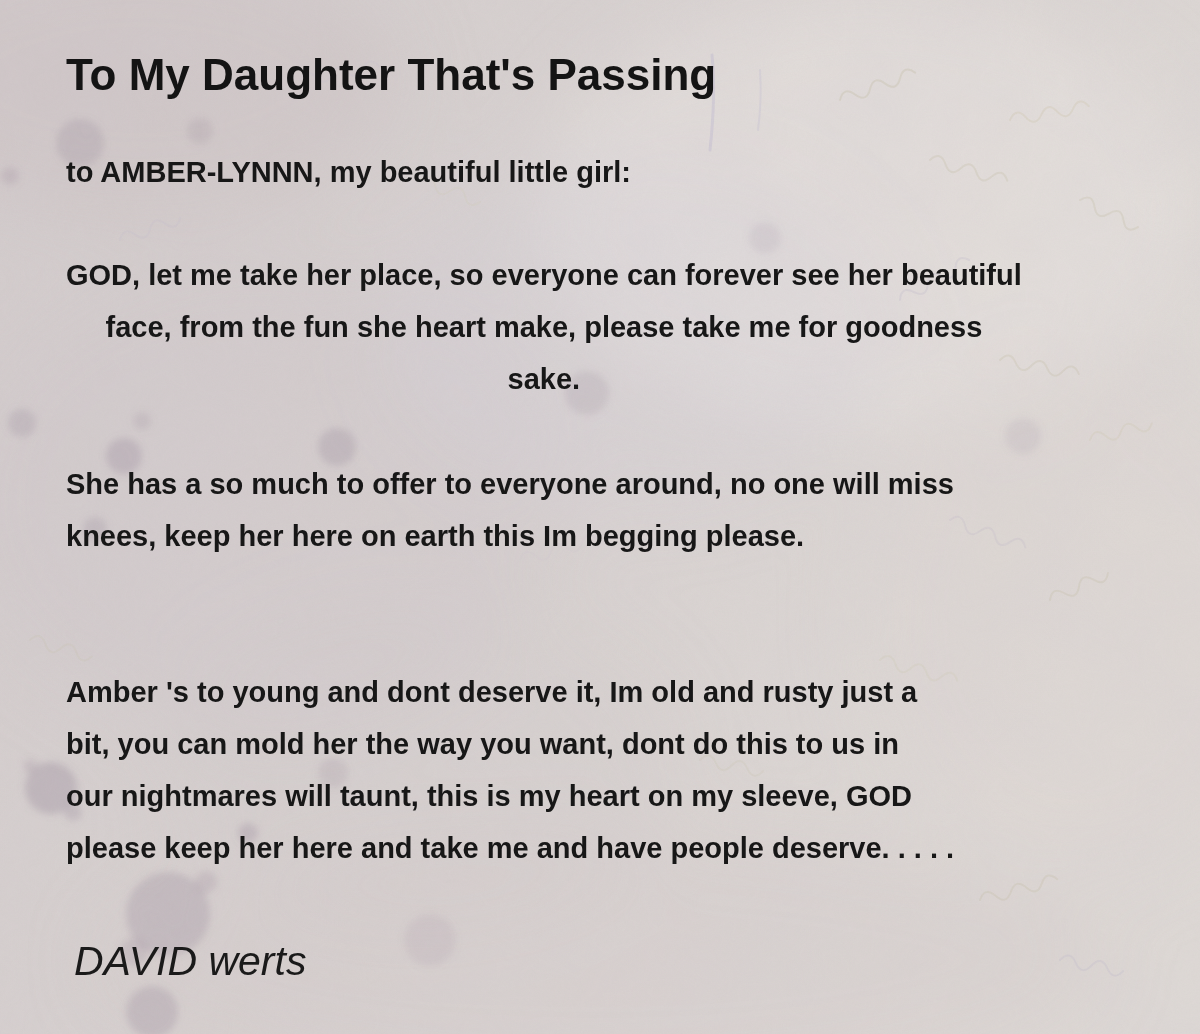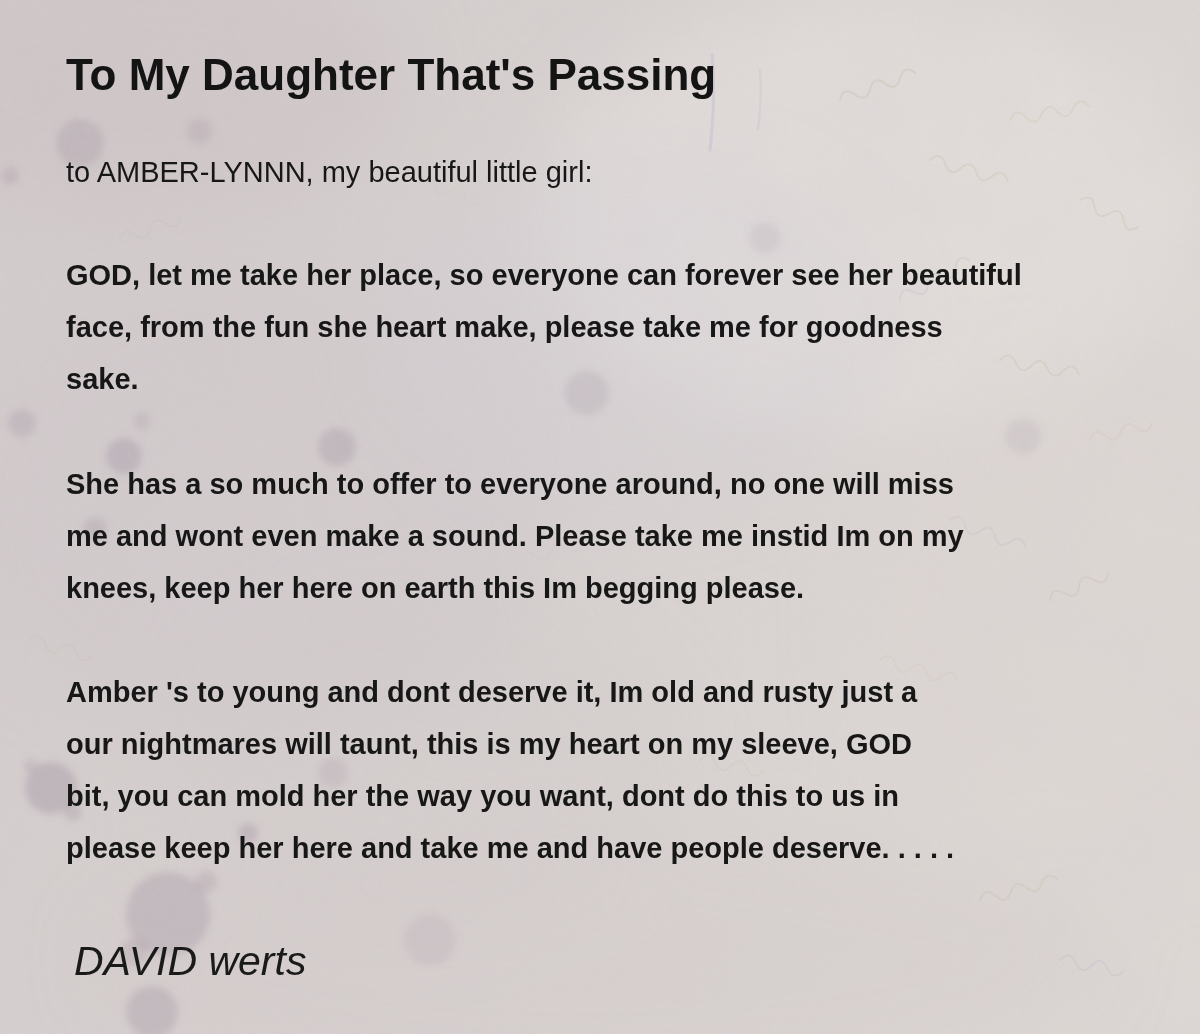--- a/index.html
+++ b/index.html
@@ -39,33 +39,33 @@
     color: #141414;
     white-space: nowrap;
   }
   .dedication {
     position: absolute;
     left: 66px;
     top: 146px;
     margin: 0;
     font-size: 29px;
     line-height: 52px;
-    font-weight: normal;
+    font-weight: bold;
     white-space: nowrap;
   }
   .stanza {
     position: absolute;
     left: 66px;
     margin: 0;
     font-size: 29px;
     line-height: 52px;
     font-weight: bold;
     white-space: nowrap;
   }
-  .stanza-1 { top: 249px; }
+  .stanza-1 { top: 249px; text-align: center; }
   .stanza-2 { top: 458px; }
   .stanza-3 { top: 666px; }
   .author {
     position: absolute;
     left: 66px;
     top: 929px;
     margin: 8px;
     font-size: 41px;
     line-height: 1.2;
     font-weight: normal;
@@ -173,27 +173,26 @@
     <p class="dedication">to AMBER-LYNNN, my beautiful little girl:</p>
 
     <div class="stanza stanza-1">
       <div>GOD, let me take her place, so everyone can forever see her beautiful</div>
       <div>face, from the fun she heart make, please take me for goodness</div>
       <div>sake.</div>
     </div>
 
     <div class="stanza stanza-2">
       <div>She has a so much to offer to everyone around, no one will miss</div>
-      <div>me and wont even make a sound. Please take me instid Im on my</div>
       <div>knees, keep her here on earth this Im begging please.</div>
     </div>
 
     <div class="stanza stanza-3">
       <div>Amber 's to young and dont deserve it, Im old and rusty just a</div>
+      <div>bit, you can mold her the way you want, dont do this to us in</div>
       <div>our nightmares will taunt, this is my heart on my sleeve, GOD</div>
-      <div>bit, you can mold her the way you want, dont do this to us in</div>
       <div>please keep her here and take me and have people deserve. . . . .</div>
     </div>
 
     <div class="author">DAVID werts</div>
 
   </div>
 </div>
 
 </body></html>

